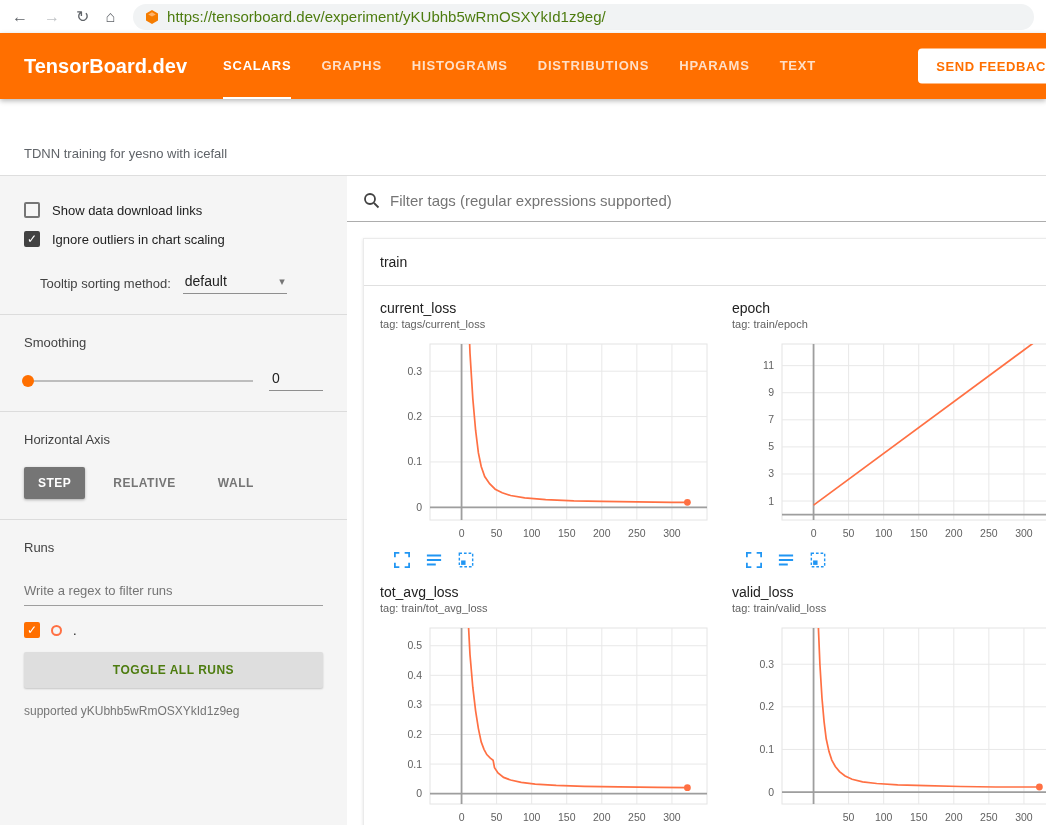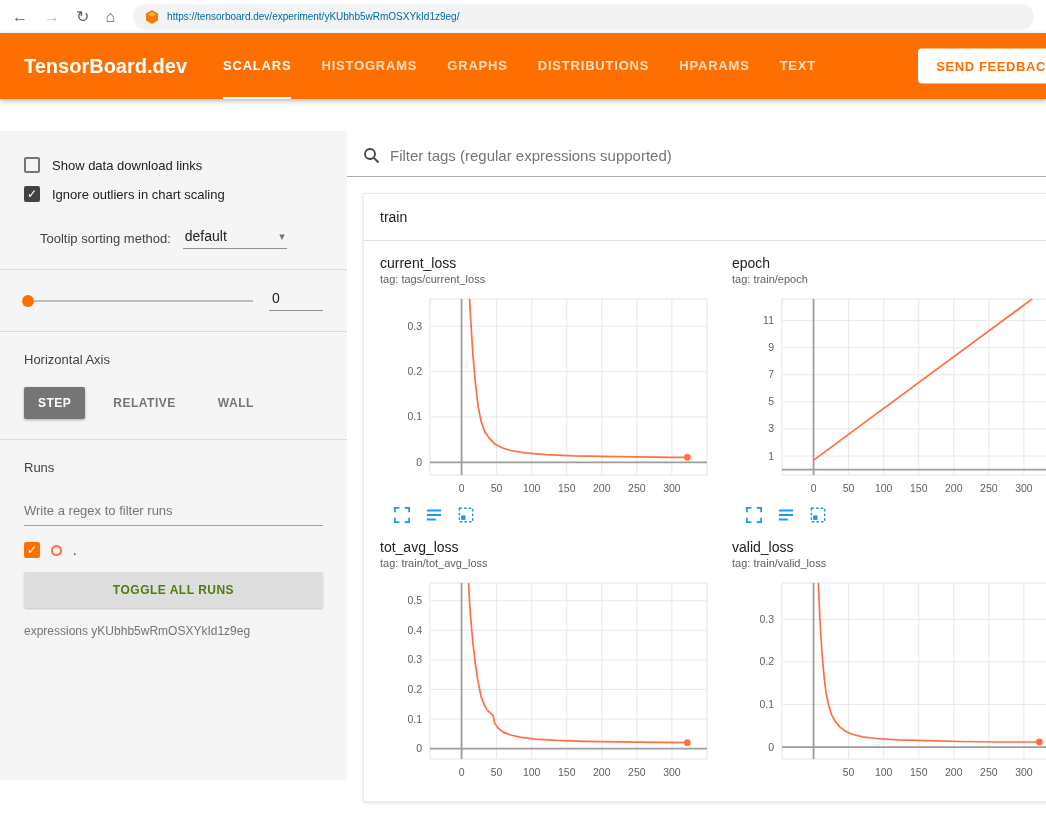--- a/index.html
+++ b/index.html
@@ -5,21 +5,21 @@
   *{margin:0;padding:0;box-sizing:border-box}
   html,body{width:1046px;height:825px;overflow:hidden;background:#fff;
     font-family:"Liberation Sans",sans-serif;}
   .screen{position:relative;width:1046px;height:825px;overflow:hidden;background:#fff}
 
   
   .browser-bar{height:33px;display:flex;align-items:center;padding:0 12px;gap:16px;background:#fff}
   .nav-icon{font-size:16px;color:#5f6368;cursor:pointer;line-height:1}
   .nav-icon.disabled{color:#c0c3c6}
   .address-pill{flex:1;height:26px;background:#f1f3f4;border-radius:13px;display:flex;align-items:center;padding:0 12px;gap:8px;margin-left:2px}
-  .url{font-size:10px;color:#0369a1;white-space:nowrap}
+  .url{font-size:15px;color:#4d7c0f;white-space:nowrap}
 
   
   .tb-header{height:66px;background:#ff6f00;display:flex;align-items:stretch;padding-left:24px;
     position:relative;box-shadow:0 2px 5px rgba(0,0,0,.28);z-index:5}
   .brand{align-self:center;color:#fff;font-size:20px;font-weight:bold;margin-right:36px;white-space:nowrap}
   .tabs{display:flex;gap:30px;align-items:stretch}
   .tab{display:flex;align-items:center;color:rgba(255,255,255,.78);font-size:13px;font-weight:bold;
     letter-spacing:.8px;border-bottom:2px solid transparent;cursor:pointer;white-space:nowrap}
   .tab.active{color:#fff;border-bottom-color:#fff}
   .feedback-btn{position:absolute;right:-28px;top:50%;transform:translateY(-50%);background:#fff;color:#ff6f00;
@@ -100,30 +100,33 @@
           </svg>
       </span>
       <span class="url">https://tensorboard.dev/experiment/yKUbhb5wRmOSXYkId1z9eg/</span>
     </div>
   </div>
 
   <div class="tb-header">
     <div class="brand">TensorBoard.dev</div>
     <nav class="tabs">
       <a class="tab active">SCALARS</a>
+      <a class="tab">GRAPHS</a>
       <a class="tab">HISTOGRAMS</a>
-      <a class="tab">GRAPHS</a>
       <a class="tab">DISTRIBUTIONS</a>
       <a class="tab">HPARAMS</a>
       <a class="tab">TEXT</a>
     </nav>
     <button class="feedback-btn">SEND FEEDBACK</button>
   </div>
 
   <div class="meta-band"></div>
+  <div class="experiment-bar">
+    <span>TDNN training for yesno with icefall</span>
+  </div>
 
   <div class="content">
 
     <aside class="sidebar">
 
       <div class="check-row">
         <span class="checkbox"></span>
         <span>Show data download links</span>
       </div>
       <div class="check-row">
@@ -136,20 +139,21 @@
       <div class="tooltip-row">
         <span>Tooltip sorting method:</span>
         <span class="select">
           <span>default</span>
           <span class="arrow">▾</span>
         </span>
       </div>
 
       <div class="divider"></div>
 
+      <div class="section-label">Smoothing</div>
       <div class="slider-row">
         <div class="slider-track">
           <div class="slider-thumb"></div>
         </div>
         <div class="slider-value">0</div>
       </div>
 
       <div class="divider"></div>
 
       <div class="section-label">Horizontal Axis</div>
@@ -164,21 +168,21 @@
       <div class="section-label">Runs</div>
       <input class="regex-input" placeholder="Write a regex to filter runs" style="">
       <div class="run-row">
         <span class="checkbox run">
             <span>✓</span>
           </span>
         <span class="run-circle"></span>
         <span class="run-name">.</span>
       </div>
       <button class="toggle-btn">TOGGLE ALL RUNS</button>
-      <div class="experiment-label">expressions yKUbhb5wRmOSXYkId1z9eg</div>
+      <div class="experiment-label">supported yKUbhb5wRmOSXYkId1z9eg</div>
 
     </aside>
 
     <main class="main">
 
       <div class="filter-row">
         <span style="line-height:0">
           <svg width="17" height="17" viewBox="0 0 17 17">
               <circle cx="7" cy="7" r="5" fill="none" stroke="#424242" stroke-width="1.8"></circle>
               <line x1="11" y1="11" x2="15.5" y2="15.5" stroke="#424242" stroke-width="1.8"></line>

